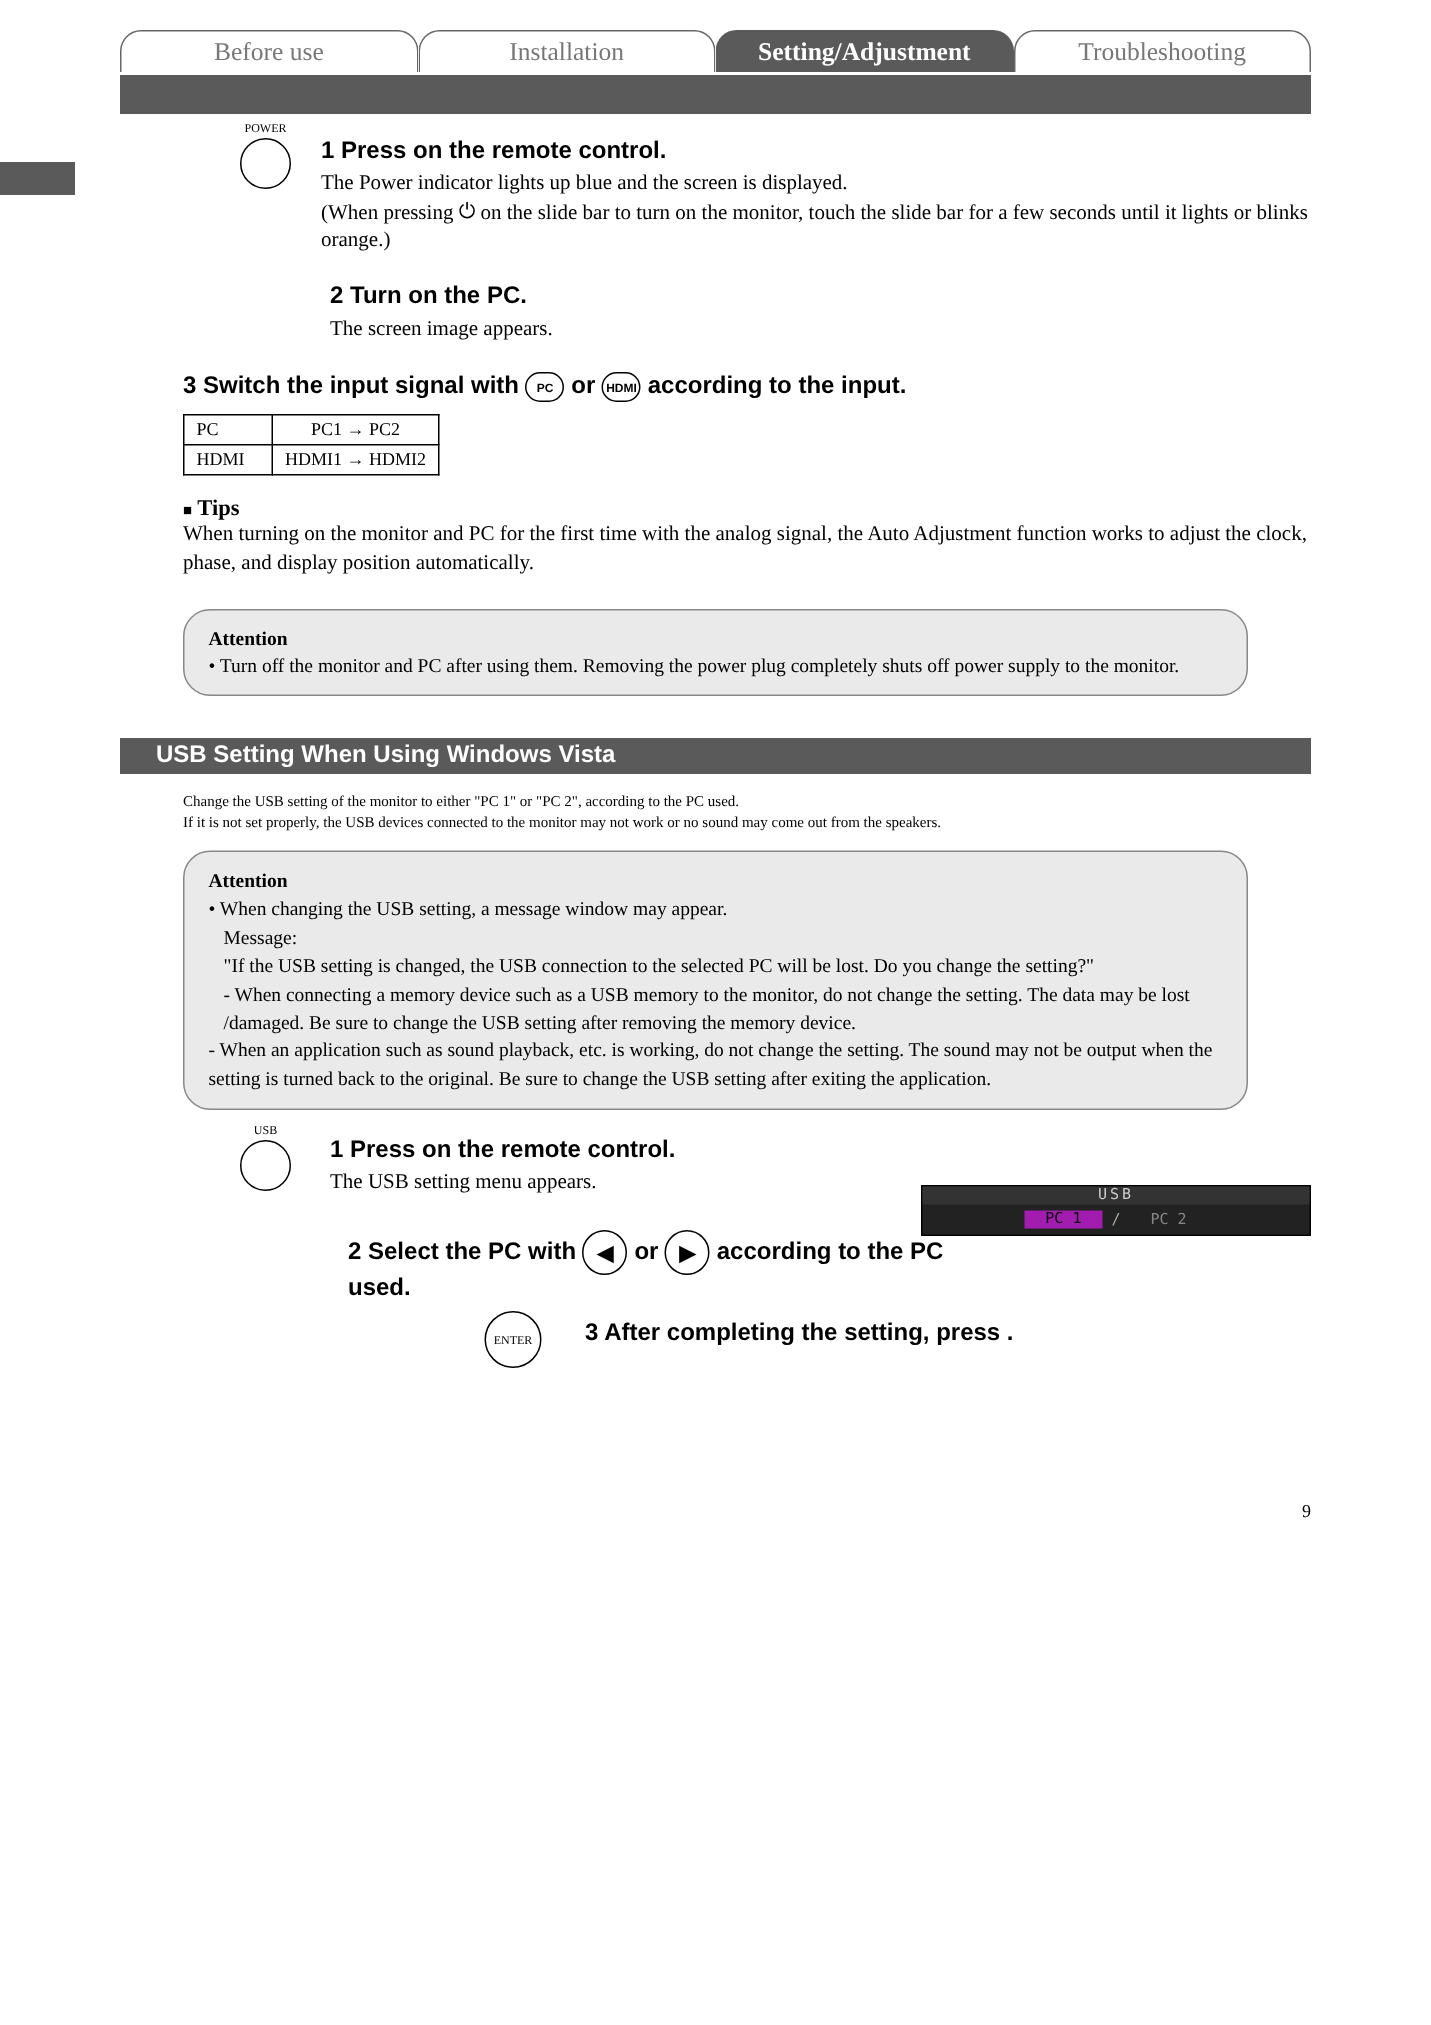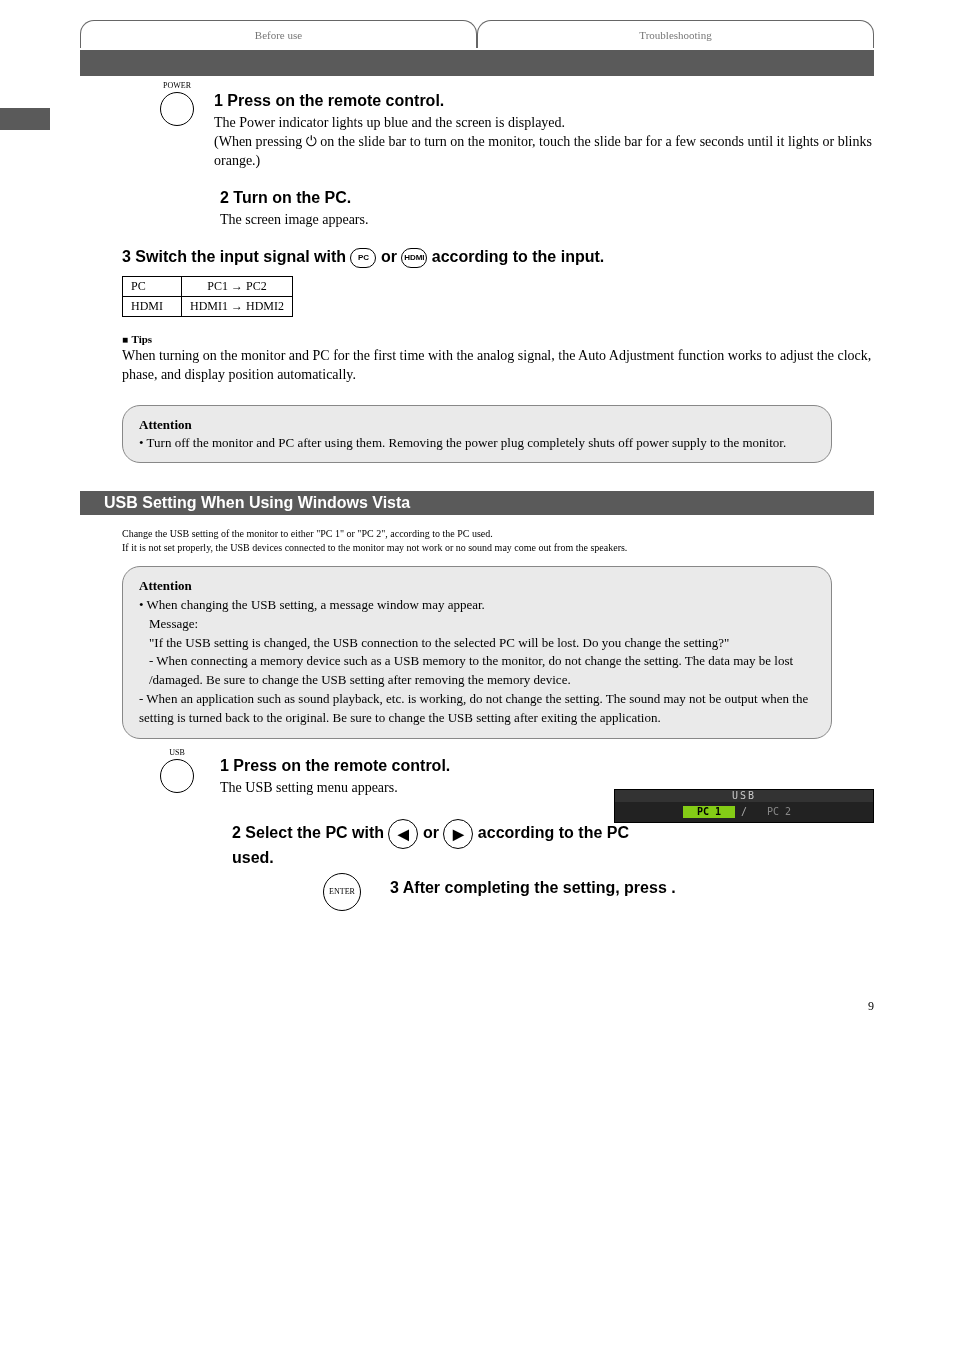--- a/index.html
+++ b/index.html
@@ -21,21 +21,21 @@
   }
   .tab {
     flex: 1;
     border: 1px solid #666;
     border-bottom: none;
     border-top-left-radius: 14px;
     border-top-right-radius: 14px;
     display: flex;
     align-items: center;
     justify-content: center;
-    font-size: 11px;
+    font-size: 17px;
     color: #777;
     background: #fff;
     position: relative;
   }
   .tab.active {
     background: #5a5a5a;
     color: #fff;
     font-weight: bold;
     z-index: 2;
     border-color: #5a5a5a;
@@ -87,21 +87,21 @@
     margin: 8px 0 10px 42px;
     font-size: 12px;
   }
   .sig-table td {
     border: 1px solid #000;
     padding: 2px 8px;
     text-align: center;
   }
   .sig-table td:first-child { text-align: left; padding: 2px 18px 2px 8px; }
   .bullet-tips { margin: 14px 0 4px 42px; }
-  .bullet-tips .t { font-weight: bold; font-size: 11px; }
+  .bullet-tips .t { font-weight: bold; font-size: 15px; }
   .note-box {
     border: 1px solid #888;
     border-radius: 18px;
     background: #eaeaea;
     margin: 20px 42px 0 42px;
     padding: 10px 16px;
     font-size: 13px;
     line-height: 1.4;
   }
   .note-box .nt { font-weight: bold; }
@@ -135,21 +135,21 @@
   .usb-step1 { position:absolute; left:140px; top:-2px; width:430px;}
   .usb-screen {
     position:absolute; right:0; top:30px;
     width:260px; height:34px;
     background:#222; color:#aaa; font-size:10px;
     font-family: monospace;
     border:1px solid #000;
   }
   .usb-screen .title { text-align:center; color:#ccc; background:#333; font-size:10px; letter-spacing:2px; height:12px; line-height:12px;}
   .usb-screen .body { display:flex; height:20px; align-items:center; justify-content:center; gap:6px;}
-  .usb-screen .sel { background:#84cc16; color:#000; padding:0 14px; height:12px; line-height:12px;font-weight:bold;}
+  .usb-screen .sel { background:#a21caf; color:#000; padding:0 14px; height:12px; line-height:12px;}
   .usb-screen .unsel { color:#888; padding:0 14px;}
   .arrow-btn {
     width:30px; height:30px; border:1.5px solid #000; border-radius:50%;
     display:inline-flex; align-items:center; justify-content:center;
     font-size:14px; vertical-align:middle;
   }
   .usb-step2 { position:absolute; left:152px; top:60px; width:420px; }
   .enter-btn {
     position:absolute; left:243px; top:114px;
     width:38px; height:38px; border:1.5px solid #000; border-radius:50%;
@@ -160,20 +160,22 @@
   .para { margin: 0 42px 0 42px; font-size:10px; line-height:1.35; }
   .inline-icon { display:inline-flex; vertical-align:middle; }
 </style>
 </head>
 <body>
 
 <div class="side-tab"></div>
 
 <div class="tabs">
   <div class="tab">Before use</div>
+  <div class="tab">Installation</div>
+  <div class="tab active">Setting/Adjustment</div>
   <div class="tab">Troubleshooting</div>
 </div>
 <div class="graybar"></div>
 
 <div class="content">
 
   <div class="row">
     <div class="remote-btn">
       <span class="remote-label">POWER</span>
     </div>

